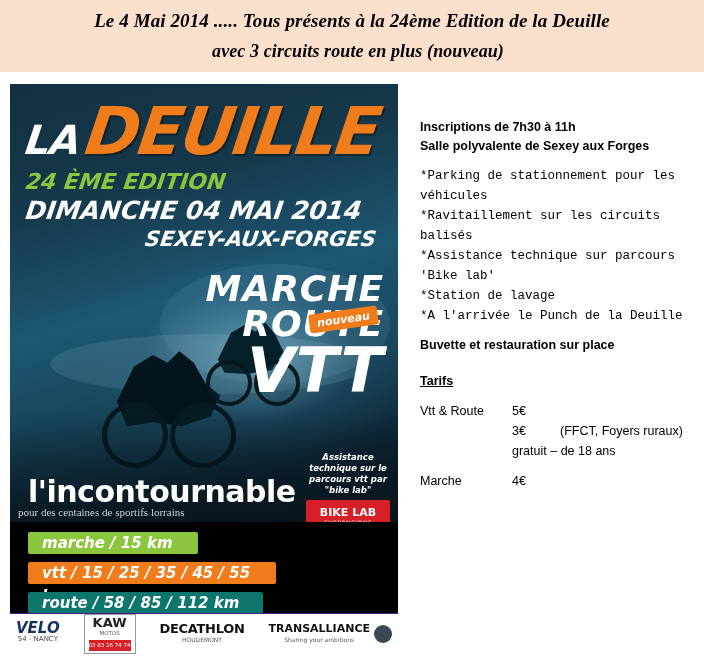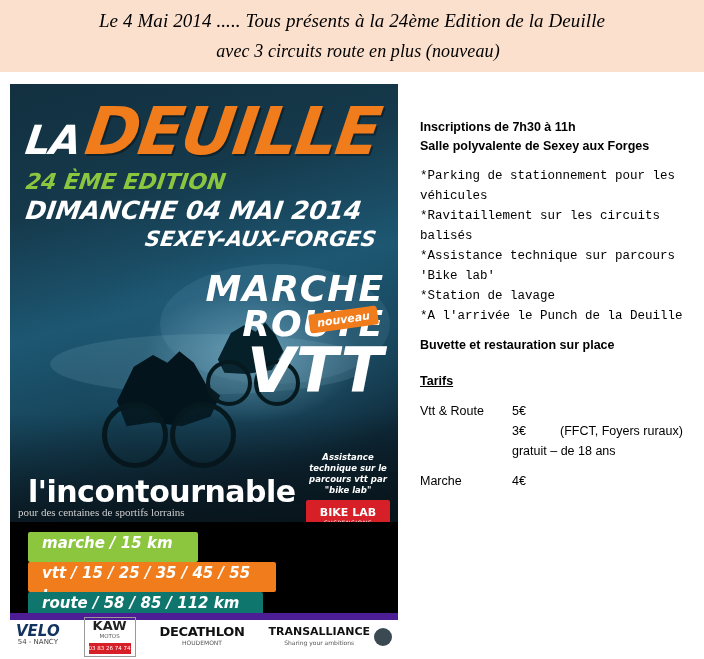--- a/index.html
+++ b/index.html
@@ -27,21 +27,21 @@
     width: 704px;
     height: 72px;
     background: #fbe0cd;
     box-sizing: border-box;
     padding-top: 6px;
   }
   .banner-line {
     text-align: center;
     font-family: "Liberation Serif", serif;
     font-style: italic;
-    font-weight: normal;
+    font-weight: bold;
     color: #000000;
     font-size: 19px;
     line-height: 30px;
     letter-spacing: 0.1px;
   }
   .banner-line.l2 {
     font-size: 18px;
     padding-left: 12px;
   }
 
@@ -234,21 +234,21 @@
     position: absolute;
     left: 8px;
     top: -16px;
     font-family: Liberation Serif, serif;
     font-size: 11px;
     color: #cfcfcf;
   }
   .bar {
     position: absolute;
     left: 18px;
-    height: 30px;
+    height: 22px;
     line-height: 23px;
     color: #ffffff;
     font-family: "DejaVu Sans", sans-serif;
     font-weight: bold;
     font-style: italic;
     font-size: 15px;
     padding-left: 14px;
     box-sizing: border-box;
     border-radius: 2px;
   }
@@ -309,21 +309,21 @@
   }
 
   
   .sponsors {
     position: absolute;
     left: 10px;
     top: 613px;
     width: 388px;
     height: 40px;
     background: #ffffff;
-    border-top: 7px solid #4c1d95;
+    border-top: 1px solid #4c1d95;
     display: flex;
     align-items: center;
     justify-content: space-between;
     padding: 0 6px;
     box-sizing: border-box;
   }
   .sponsor {
     font-family: "DejaVu Sans", sans-serif;
     font-size: 9px;
     color: #222222;

